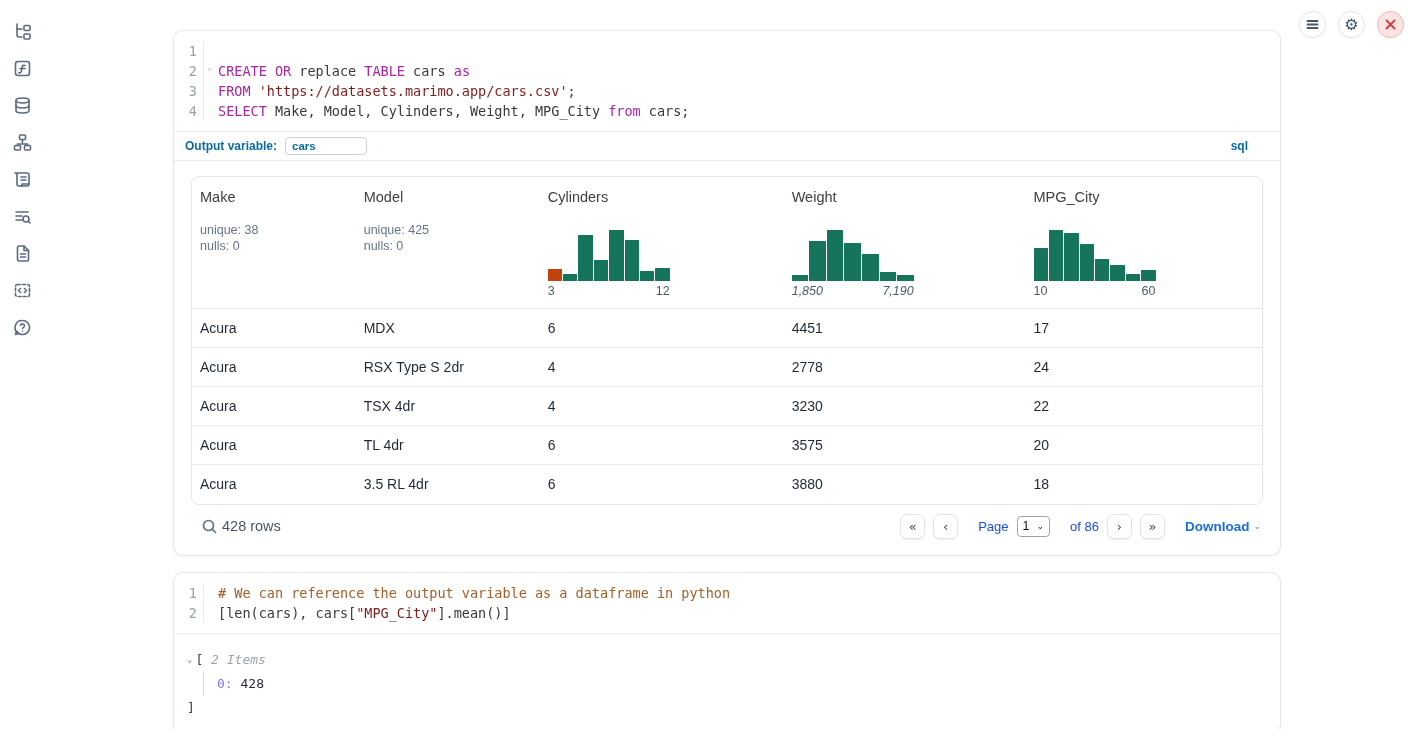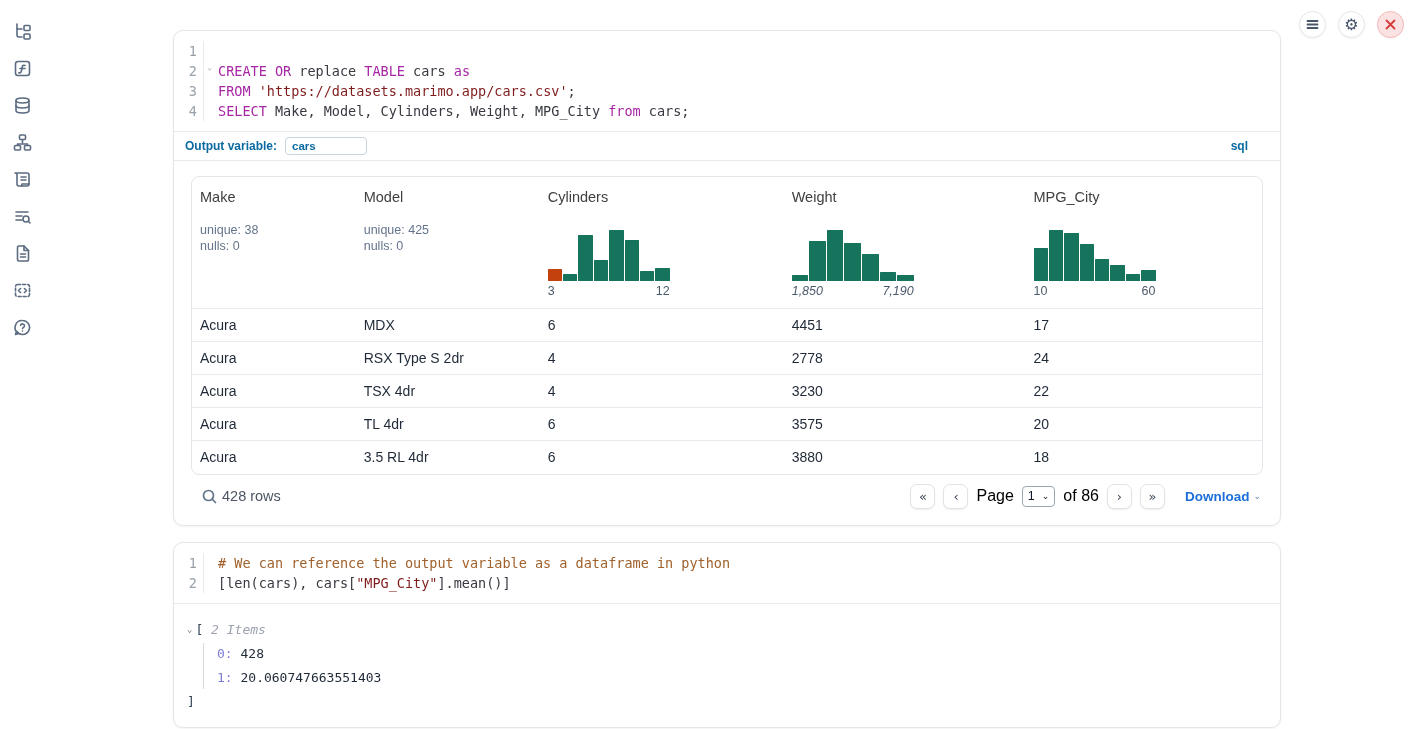--- a/index.html
+++ b/index.html
@@ -44,29 +44,29 @@
   
   .data-table-wrap { border:1px solid #e3e6ea; border-radius:8px; overflow:hidden; }
   table.data { width:100%; border-collapse:collapse; table-layout:fixed; }
   th { text-align:left; vertical-align:top; padding:12px 8px 10px 8px; height:122px; font-weight:normal; }
   .col-title { font-size:14.5px; color:#404040; cursor:pointer; }
   .col-stats { margin-top:17px; font-size:12.5px; color:#64748b; line-height:16px; }
   .hist-block { margin-top:6px; width:122px; }
   .hist-bars { display:flex; align-items:flex-end; gap:1px; height:54px; }
   .hist-bar { flex:1; border-radius:0.5px; }
   .hist-labels { display:flex; justify-content:space-between; font-size:12.5px; color:#4b5a6b; margin-top:3px; }
-  td { border-top:1px solid #e8eaee; padding:8px 8px; font-size:14px; color:#1f2937; height:33px; }
+  td { border-top:1px solid #e8eaee; padding:8px 8px; font-size:14px; color:#1f2937; height:39px; }
 
   .table-footer { display:flex; align-items:center; margin-top:9px; padding:0 2px; }
   .search-icon { width:17px; height:17px; margin-left:8px; cursor:pointer; }
   .search-icon svg { width:17px; height:17px; stroke:#64748b; fill:none; stroke-width:1.7; stroke-linecap:round; }
   .rowcount { margin-left:4px; font-size:14.5px; color:#4b5563; }
   .pager { margin-left:auto; display:flex; align-items:center; gap:8px; }
   .pg-btn { width:25px; height:25px; border:1px solid #e0e4e9; border-radius:7px; background:#fff; box-shadow:0 1px 1.5px rgba(0,0,0,.07); display:flex; align-items:center; justify-content:center; font-size:13px; color:#3f4a57; cursor:pointer; font-family:"DejaVu Sans",sans-serif; }
-  .pg-text { font-size:16px; color:#000000; }
+  .pg-text { font-size:13px; color:#1d4ed8;margin-left:12px; }
   .page-select { border:1px solid #9aa6b2; border-radius:4px; height:21px; padding:0 5px; font-size:12.5px; color:#111827; display:flex; align-items:center; gap:7px; cursor:pointer; background:#fff; }
   .page-select .chev { font-size:9px; color:#111827; }
   .download { margin-left:12px; font-size:13.5px; color:#1b6fd8; font-weight:bold; display:flex; align-items:center; gap:4px; cursor:pointer; }
   .download .chev { font-size:9px; color:#5f7fae; font-weight:normal; }
 
   
   .tree { font-family:"DejaVu Sans Mono",monospace; font-size:13px; color:#334155; padding:14px 0 14px 13px; line-height:22px; }
   .tree-head .chev { font-size:9px; color:#6b7280; margin-right:3px; cursor:pointer; vertical-align:2px; }
   .tree-items-label { color:#9ca3af; font-style:italic; }
   .tree-body { margin-left:16px; border-left:1px solid #d7dbe0; padding-left:13px; }
@@ -341,20 +341,19 @@
         <div class="code-line"><span class="gutter gutter-rule">1</span><span class="code-text"><span class="tok-com"># We can reference the output variable as a dataframe in python</span></span></div>
         <div class="code-line"><span class="gutter gutter-rule">2</span><span class="code-text"><span class="tok-pl">[len(cars), cars[</span><span class="tok-str">"MPG_City"</span><span class="tok-pl">].mean()]</span></span></div>
       </div>
     <div class="output-area" style="padding:0;">
       <div class="tree">
         <div class="tree-head">
           <span class="chev">⌄</span><span class="tree-bracket">[</span> <span class="tree-items-label">2 Items</span>
         </div>
         <div class="tree-body" id="tree-body">
             <div class="tree-entry"><span class="tree-key">0:</span><span class="tree-val"> 428</span></div>
-            <div class="tree-entry"><span class="tree-key">1:</span><span class="tree-val"> 20.060747663551403</span></div>
           </div>
         <div class="tree-bracket">]</div>
       </div>
     </div>
   </div>
 
 </div>
 
 </body></html>

